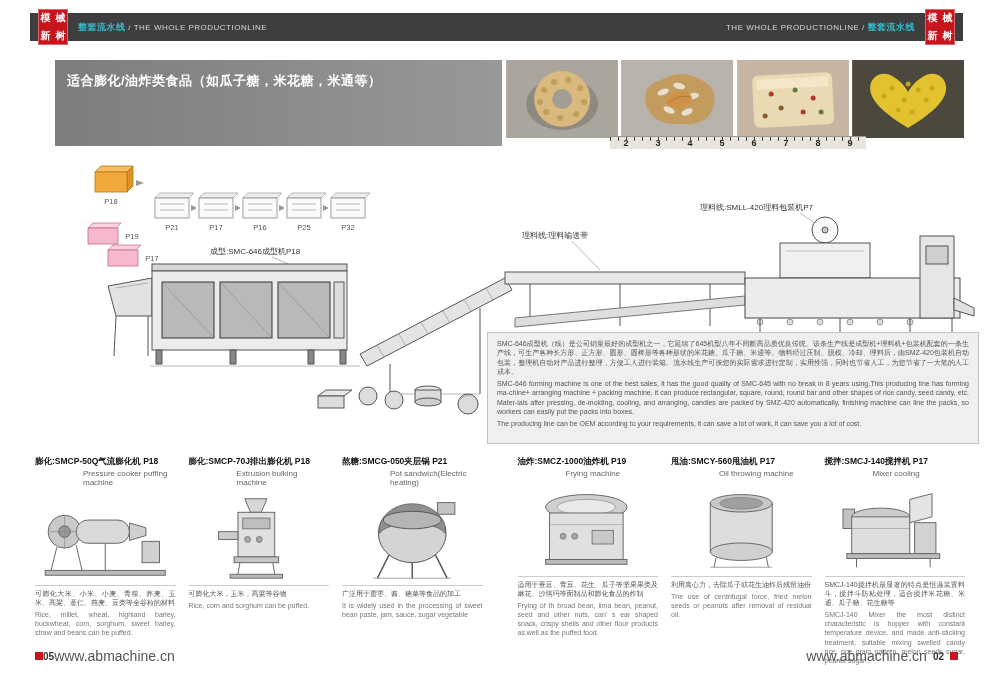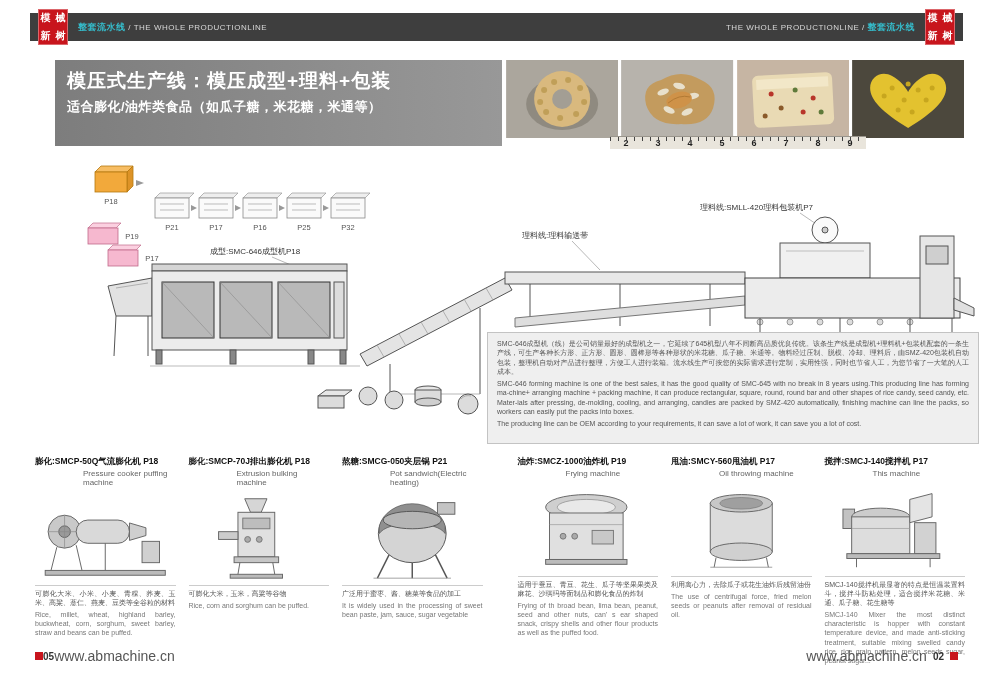--- a/index.html
+++ b/index.html
@@ -110,21 +110,20 @@
 </div>
 
 <div class="abs header-text ht-left">
   <span class="cn">整套流水线</span><span class="en"> / THE WHOLE PRODUCTIONLINE</span>
 </div>
 <div class="abs header-text ht-right">
   <span class="en">THE WHOLE PRODUCTIONLINE / </span><span class="cn">整套流水线</span>
 </div>
 
 <div class="abs title-block">
-  <div class="tb-l1">模压式生产线：模压成型+理料+包装</div>
   <div class="tb-l3">适合膨化/油炸类食品（如瓜子糖，米花糖，米通等）</div>
 </div>
 
 <div class="abs photo-row">
   <div class="photo">
     <svg viewBox="0 0 112 78">
       <rect width="112" height="78" fill="#aba69d"></rect>
       <ellipse cx="56" cy="44" rx="36" ry="26" fill="#8f8a80"></ellipse>
       <circle cx="56" cy="39" r="28" fill="#d9b97e"></circle>
       <circle cx="56" cy="39" r="10" fill="#a39e94"></circle>
@@ -451,21 +450,21 @@
         <line x1="38" y1="88" x2="102" y2="88" stroke="#888" stroke-width="0.8"></line>
       </svg>
     </div>
     <div class="m-div"></div>
     <div class="m-desc-cn">利用离心力，去除瓜子或花生油炸后残留油份</div>
     <div class="m-desc-en">The use of centrifugal force, fried melon seeds or peanuts after removal of residual oil.</div>
   </div>
 
   <div class="machine">
     <div class="m-title-cn">搅拌:SMCJ-140搅拌机 P17</div>
-    <div class="m-title-en">This machine</div>
+    <div class="m-title-en">Mixer cooling</div>
     <div class="m-img">
       <svg viewBox="0 0 140 95">
         <rect x="16" y="28" width="12" height="20" fill="#c2c2c2" stroke="#666"></rect>
         <ellipse cx="55" cy="36" rx="30" ry="9" fill="#cccccc" stroke="#666"></ellipse>
         <rect x="25" y="36" width="60" height="38" fill="#dddddd" stroke="#666"></rect>
         <line x1="25" y1="48" x2="85" y2="48" stroke="#999" stroke-width="0.7"></line>
         <polygon points="85,18 108,12 108,36 85,42" fill="#e4e4e4" stroke="#666"></polygon>
         <rect x="90" y="42" width="22" height="32" fill="#d2d2d2" stroke="#666"></rect>
         <rect x="20" y="74" width="96" height="5" fill="#bbb" stroke="#666"></rect>
         <line x1="30" y1="79" x2="30" y2="88" stroke="#666"></line>

